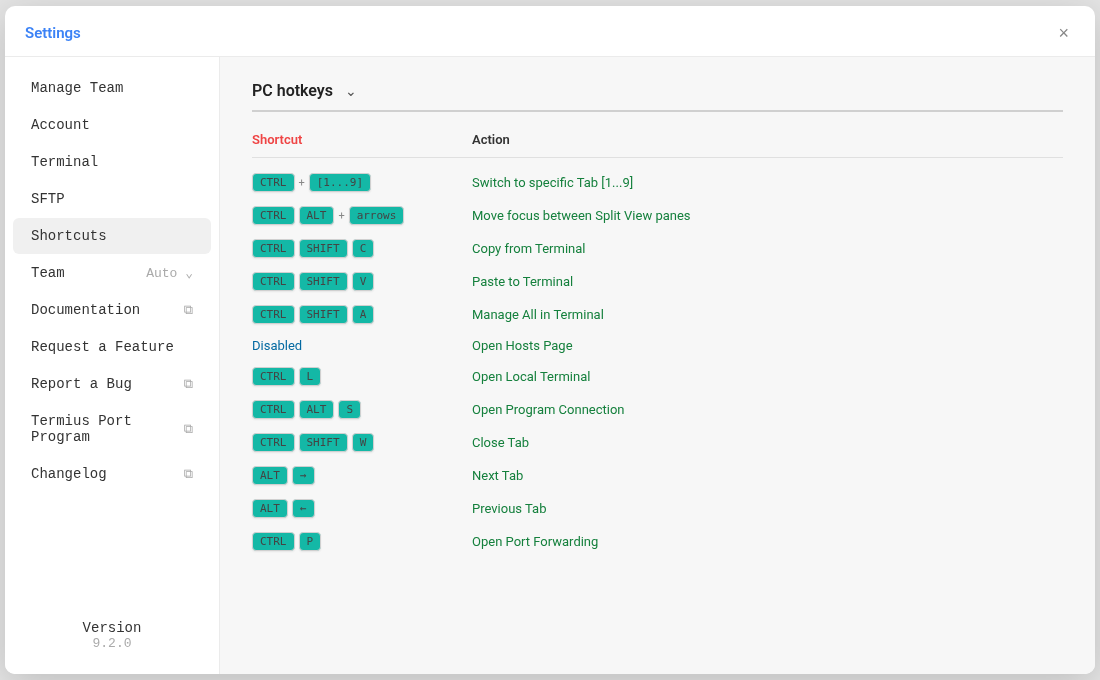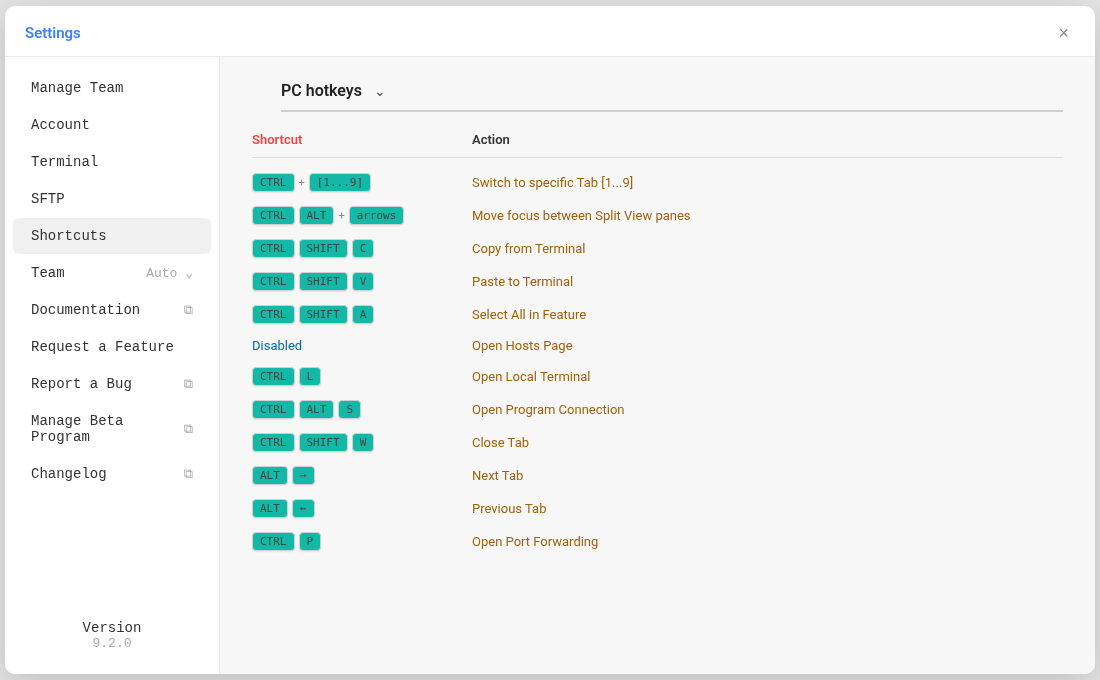--- a/index.html
+++ b/index.html
@@ -108,21 +108,20 @@
       overflow-y: auto;
       padding: 24px 32px;
     }
     .pc-hotkeys-header {
       display: flex;
       align-items: center;
       gap: 12px;
       margin-bottom: 20px;
       border-bottom: 2px solid #d0d0d0;
       padding-bottom: 10px;
-      margin-left: 29px;
     }
     .pc-hotkeys-title {
       font-size: 16px;
       font-weight: 600;
       color: #222;
     }
     .chevron-down {
       color: #555;
       font-size: 14px;
     }
@@ -170,21 +169,21 @@
       font-family: monospace;
       box-shadow: 0 1px 2px rgba(0,0,0,0.07);
     }
     .key-plus {
       font-size: 11px;
       color: #888;
     }
     .action-text {
       flex: 1;
       font-size: 13px;
-      color: #a16207;
+      color: #15803d;
     }
     .disabled-label {
       width: 220px;
       font-size: 13px;
       color: #0369a1;
     }
   </style>
 </head>
 <body>
 
@@ -221,21 +220,21 @@
             <span class="ext-icon">⧉</span>
           </div>
           <div class="sidebar-item">
             <span>Request a Feature</span>
           </div>
           <div class="sidebar-item">
             <span>Report a Bug</span>
             <span class="ext-icon">⧉</span>
           </div>
           <div class="sidebar-item">
-            <span>Manage Beta Program</span>
+            <span>Termius Port Program</span>
             <span class="ext-icon">⧉</span>
           </div>
           <div class="sidebar-item">
             <span>Changelog</span>
             <span class="ext-icon">⧉</span>
           </div>
         </div>
       <div class="sidebar-spacer"></div>
       <div class="sidebar-version">
         <span>Version</span>
@@ -285,21 +284,21 @@
                 <span class="key-badge">V</span>
               </div>
               <div class="action-text">Paste to Terminal</div>
             </div>
             <div class="shortcut-row">
               <div class="shortcut-keys">
                 <span class="key-badge">CTRL</span>
                 <span class="key-badge">SHIFT</span>
                 <span class="key-badge">A</span>
               </div>
-              <div class="action-text">Select All in Feature</div>
+              <div class="action-text">Manage All in Terminal</div>
             </div>
             <div class="shortcut-row">
               <div class="disabled-label">Disabled</div>
               <div class="action-text">Open Hosts Page</div>
             </div>
             <div class="shortcut-row">
               <div class="shortcut-keys">
                 <span class="key-badge">CTRL</span>
                 <span class="key-badge">L</span>
               </div>

